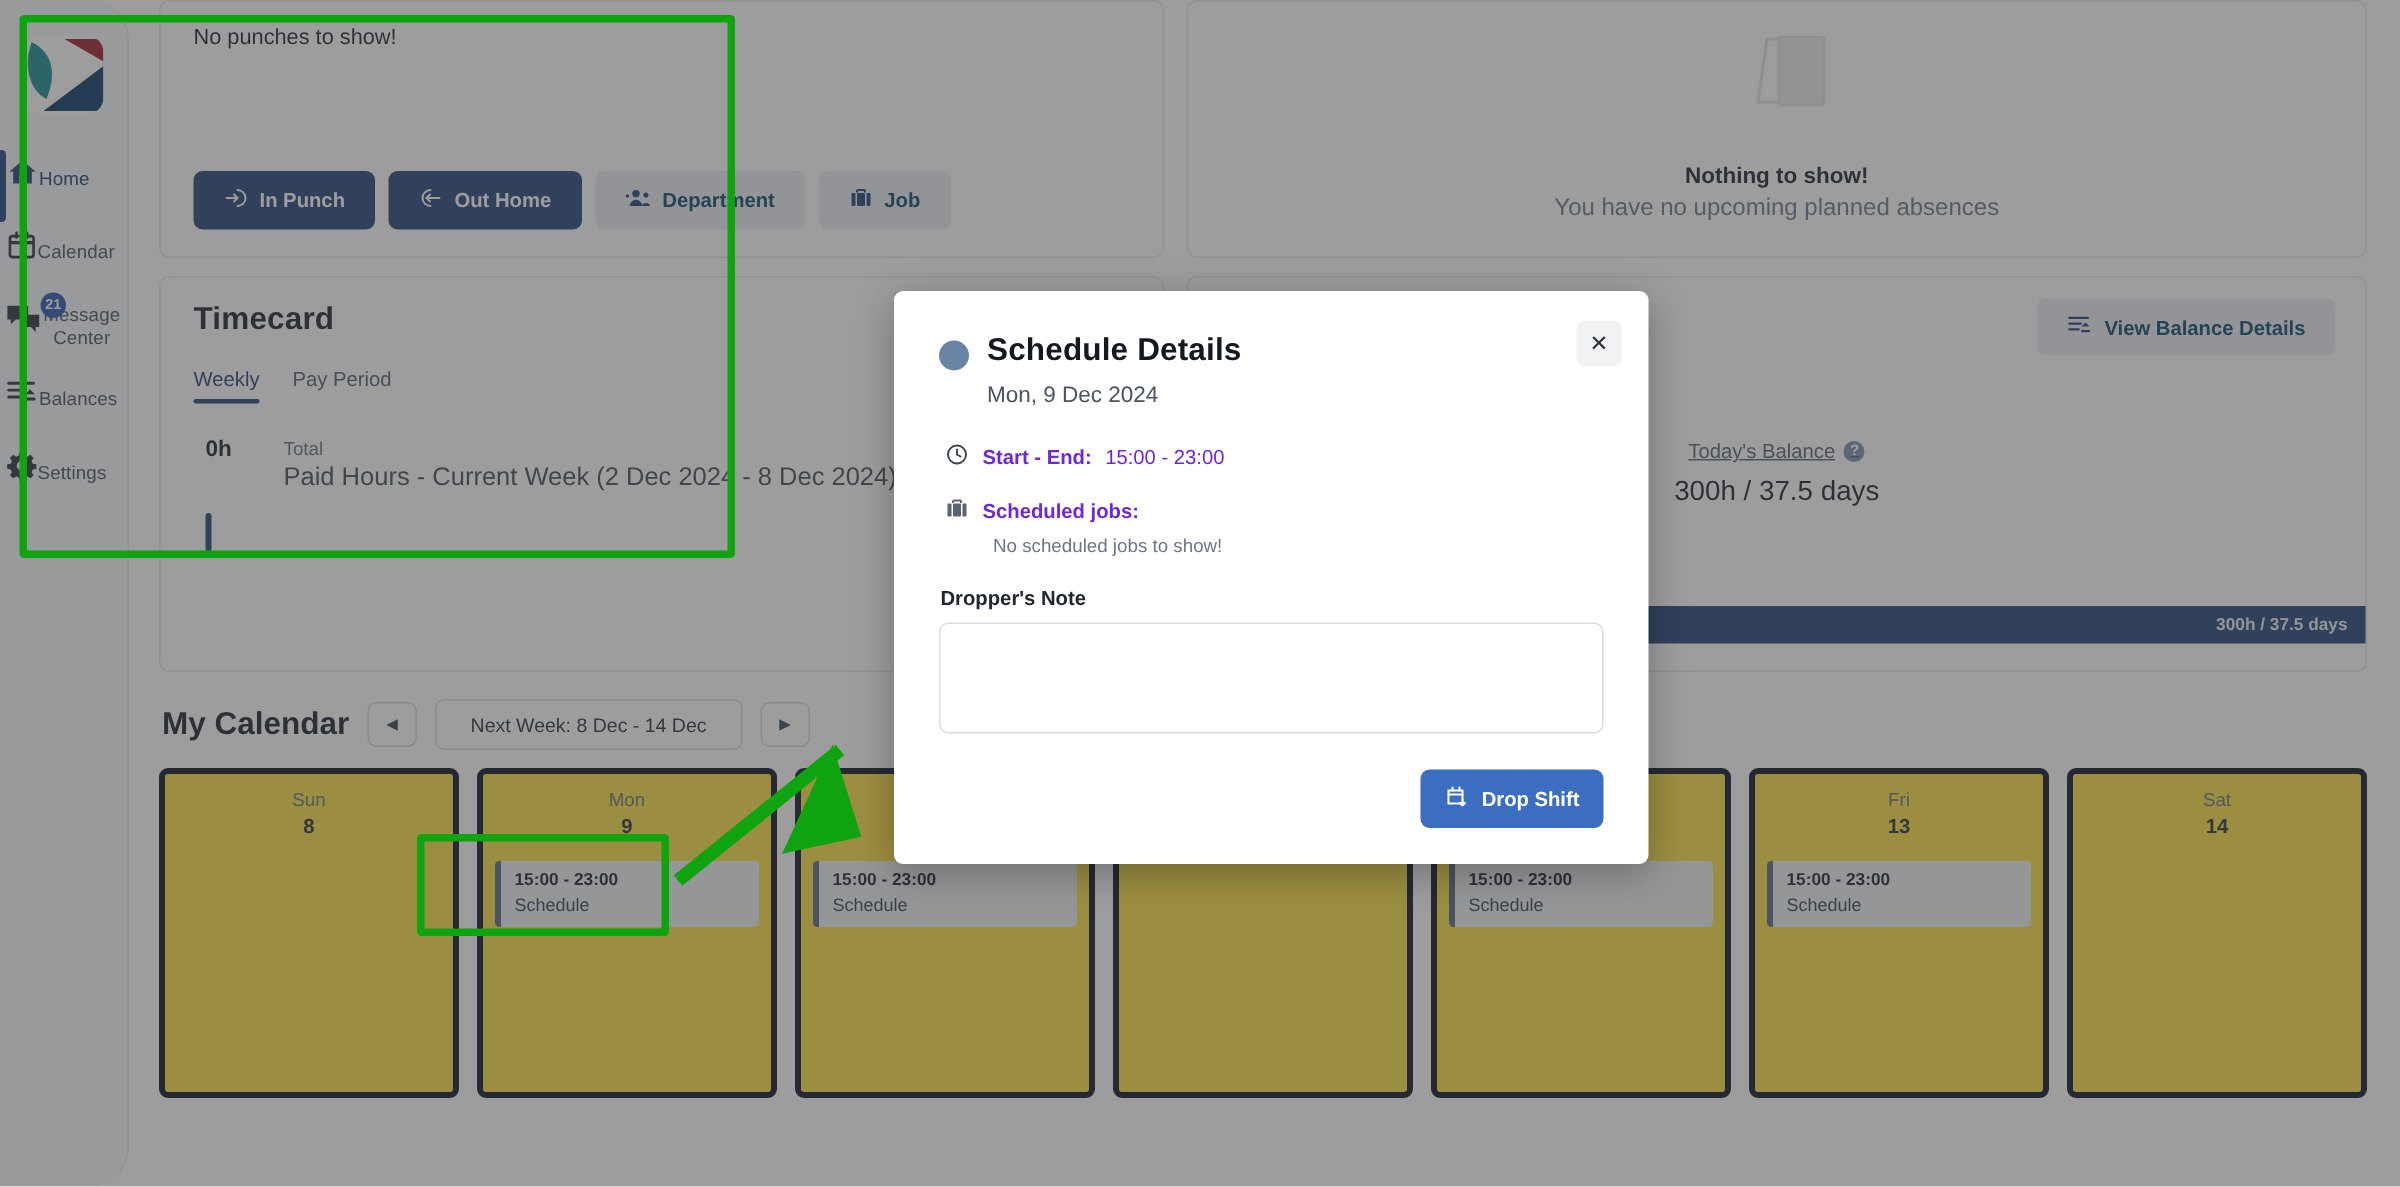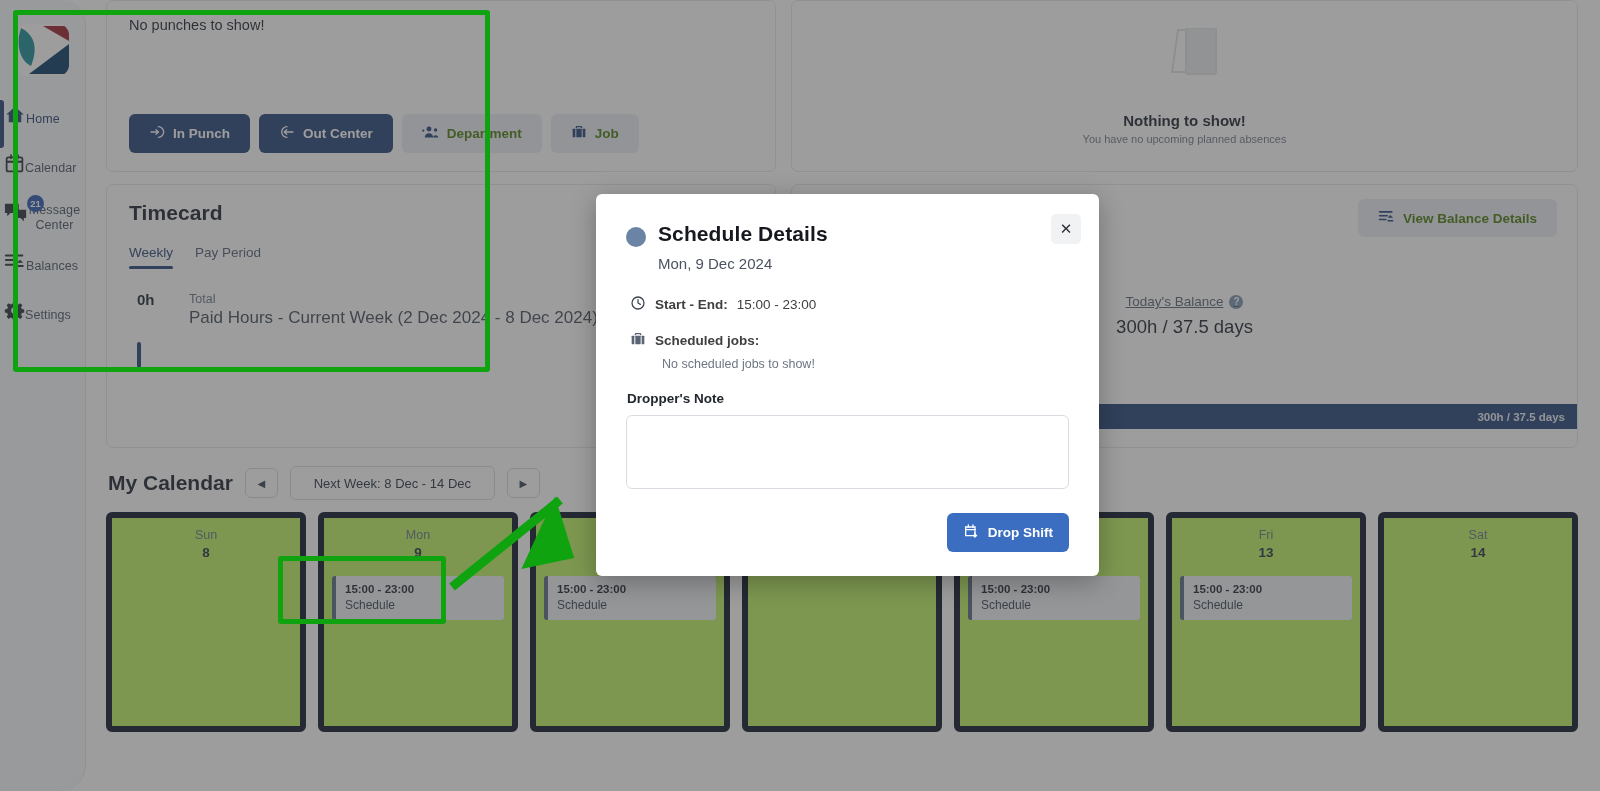--- a/index.html
+++ b/index.html
@@ -140,34 +140,34 @@
     border: none;
     border-radius: 6px;
     font-family: "Liberation Sans", sans-serif;
     font-size: 13.5px;
     font-weight: 700;
     padding: 10px 20px;
     cursor: pointer;
     white-space: nowrap;
   }
   .btn-primary { background: #27447a; color: #ffffff; }
-  .btn-soft { background: #e8edf5; color: #4d7c0f; }
+  .btn-soft { background: #e8edf5; color: #0c4a6e; }
 
   
   .empty-state {
     height: 100%;
     display: flex;
     flex-direction: column;
     align-items: center;
     justify-content: center;
     gap: 4px;
   }
   .empty-art { margin-bottom: 6px; }
   .empty-title { font-size: 15px; font-weight: 700; color: #1f2733; }
-  .empty-sub { font-size: 11px; color: #717c8c; }
+  .empty-sub { font-size: 16px; color: #717c8c; }
 
   
   .sec-title { font-size: 21px; font-weight: 700; color: #1f2733; letter-spacing: .1px; }
   .tabs { display: flex; gap: 22px; margin-top: 20px; }
   .tab {
     font-size: 13.5px;
     color: #54617a;
     padding-bottom: 9px;
     cursor: pointer;
     position: relative;
@@ -249,23 +249,23 @@
   }
 
   .cal-grid {
     display: flex;
     gap: 12px;
     margin-top: 12px;
     height: 220px;
   }
   .day-col {
     flex: 1 1 0;
-    border: 6px solid #0f172a;
+    border: 4px solid #0f172a;
     border-radius: 6px;
-    background: #bef264;
+    background: #fde047;
     padding: 10px 8px;
   }
   .day-name { text-align: center; font-size: 12.5px; color: #6b7787; }
   .day-num  { text-align: center; font-size: 13.5px; color: #2b3545; font-weight: 700; margin-top: 3px; }
   .shift {
     margin-top: 16px;
     background: #eef1f5;
     border-left: 4px solid #5a6b85;
     border-radius: 3px;
     padding: 7px 8px 8px 9px;
@@ -318,21 +318,21 @@
     color: #2c3139;
     font-size: 15px;
     cursor: pointer;
     display: inline-flex; align-items: center; justify-content: center;
     font-family: "Liberation Sans", sans-serif;
   }
 
   .m-line {
     display: flex; align-items: center; gap: 9px;
     margin-left: 4px;
-    font-size: 13.5px; color: #404040;
+    font-size: 13.5px; color: #6d28d9;
   }
   .m-line.first { margin-top: 23px; }
   .m-line.second { margin-top: 17px; }
   .m-strong { font-weight: 700; }
   .m-note { font-size: 12.5px; color: #6e7684; margin-left: 36px; margin-top: 7px; }
   .m-sublabel { font-size: 13.5px; font-weight: 700; color: #22272f; margin-top: 20px; margin-left: 1px; }
 
   .m-textarea {
     margin-top: 9px;
     width: 100%;
@@ -472,21 +472,21 @@
             </button>
 
             <button class="btn btn-primary">
               <span>
                 <svg width="16" height="16" viewBox="0 0 24 24" fill="none" stroke="#fff" stroke-width="2" stroke-linecap="round" stroke-linejoin="round">
                   <path d="M12 4 a8 8 0 1 0 0 16"></path>
                   <path d="M21 12 H8"></path>
                   <path d="M11.5 8.5 L8 12 L11.5 15.5"></path>
                 </svg>
               </span>
-              <span>Out Center</span>
+              <span>Out Home</span>
             </button>
 
             <button class="btn btn-soft">
               <span>
                 <svg width="17" height="14" viewBox="0 0 22 16" fill="#27447a">
                   <circle cx="9" cy="4.2" r="3.2"></circle>
                   <path d="M3.6 15 a5.4 5.4 0 0 1 10.8 0 Z"></path>
                   <circle cx="17.6" cy="5.4" r="2.2"></circle>
                   <path d="M14.2 15 a3.6 3.6 0 0 1 7 0 Z"></path>
                   <circle cx="1.6" cy="6.2" r="1.5"></circle>

